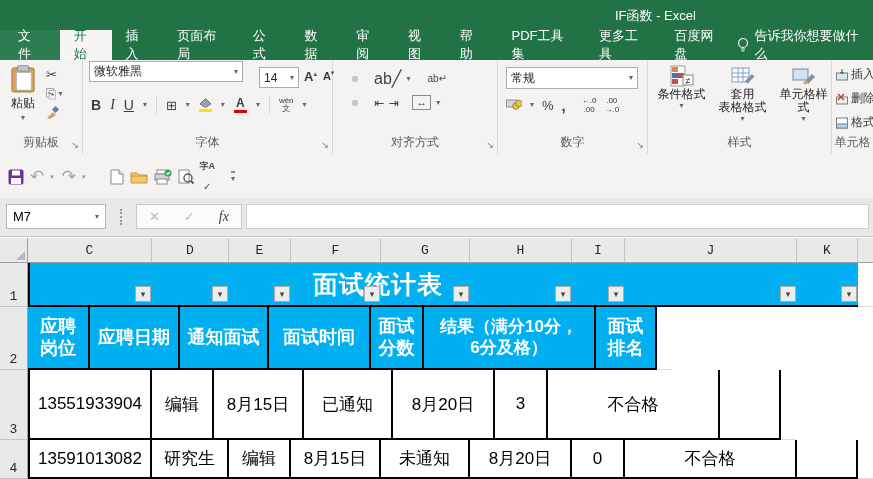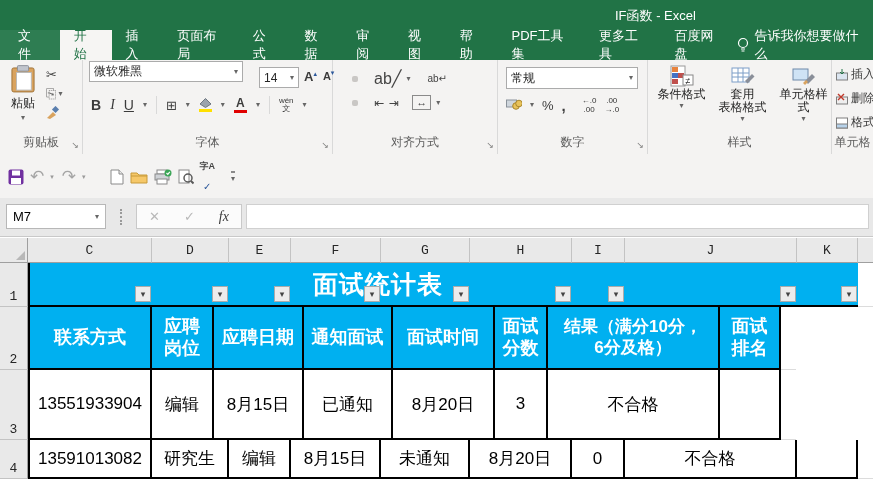--- a/index.html
+++ b/index.html
@@ -435,21 +435,20 @@
           </span>
         <span class="fbtn" style="left:811px">
             <span>▾</span>
           </span>
       </div>
       <div class="sliver"></div>
     </div>
 
     <div class="grow row2">
       <div class="rh mono">2</div>
-      <div class="hc bl w-c">联系方式</div>
       <div class="hc w-e">应聘
 岗位</div>
       <div class="hc w-f">应聘日期</div>
       <div class="hc w-g">通知面试</div>
       <div class="hc w-h">面试时间</div>
       <div class="hc w-i">面试
 分数</div>
       <div class="hc w-j" style="font-size:17px">结果（满分10分，
 6分及格）</div>
       <div class="hc w-k">面试

